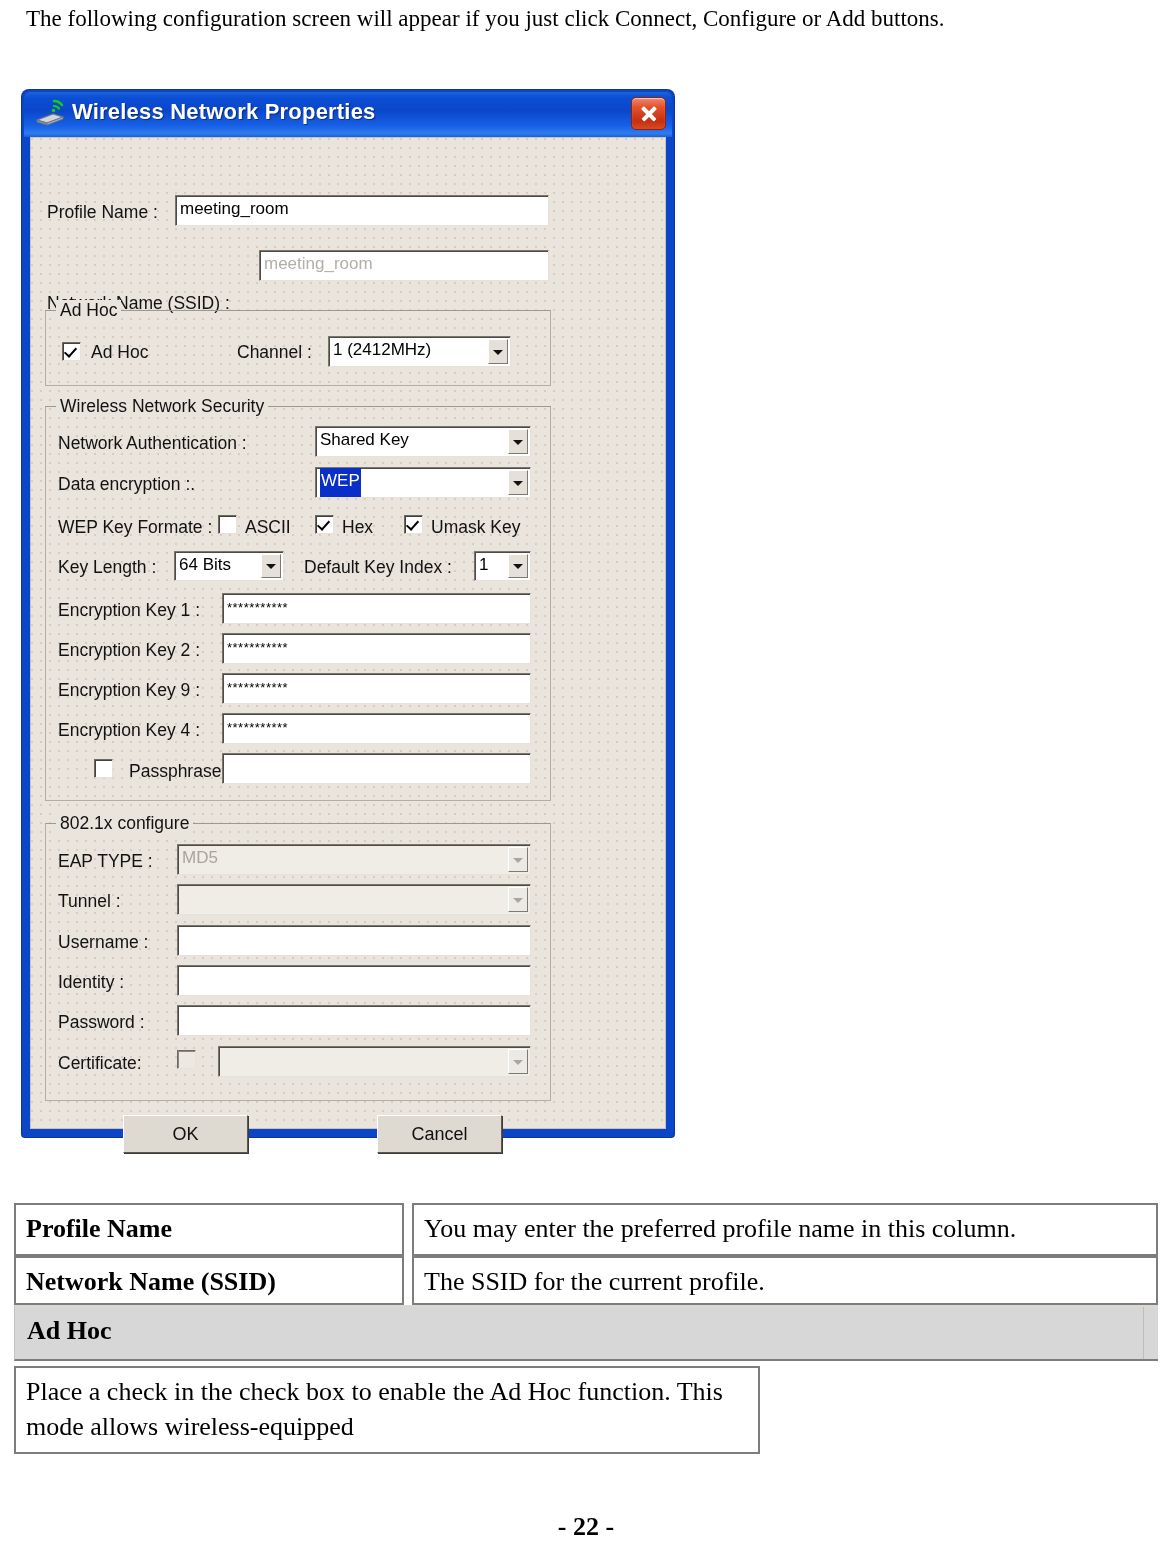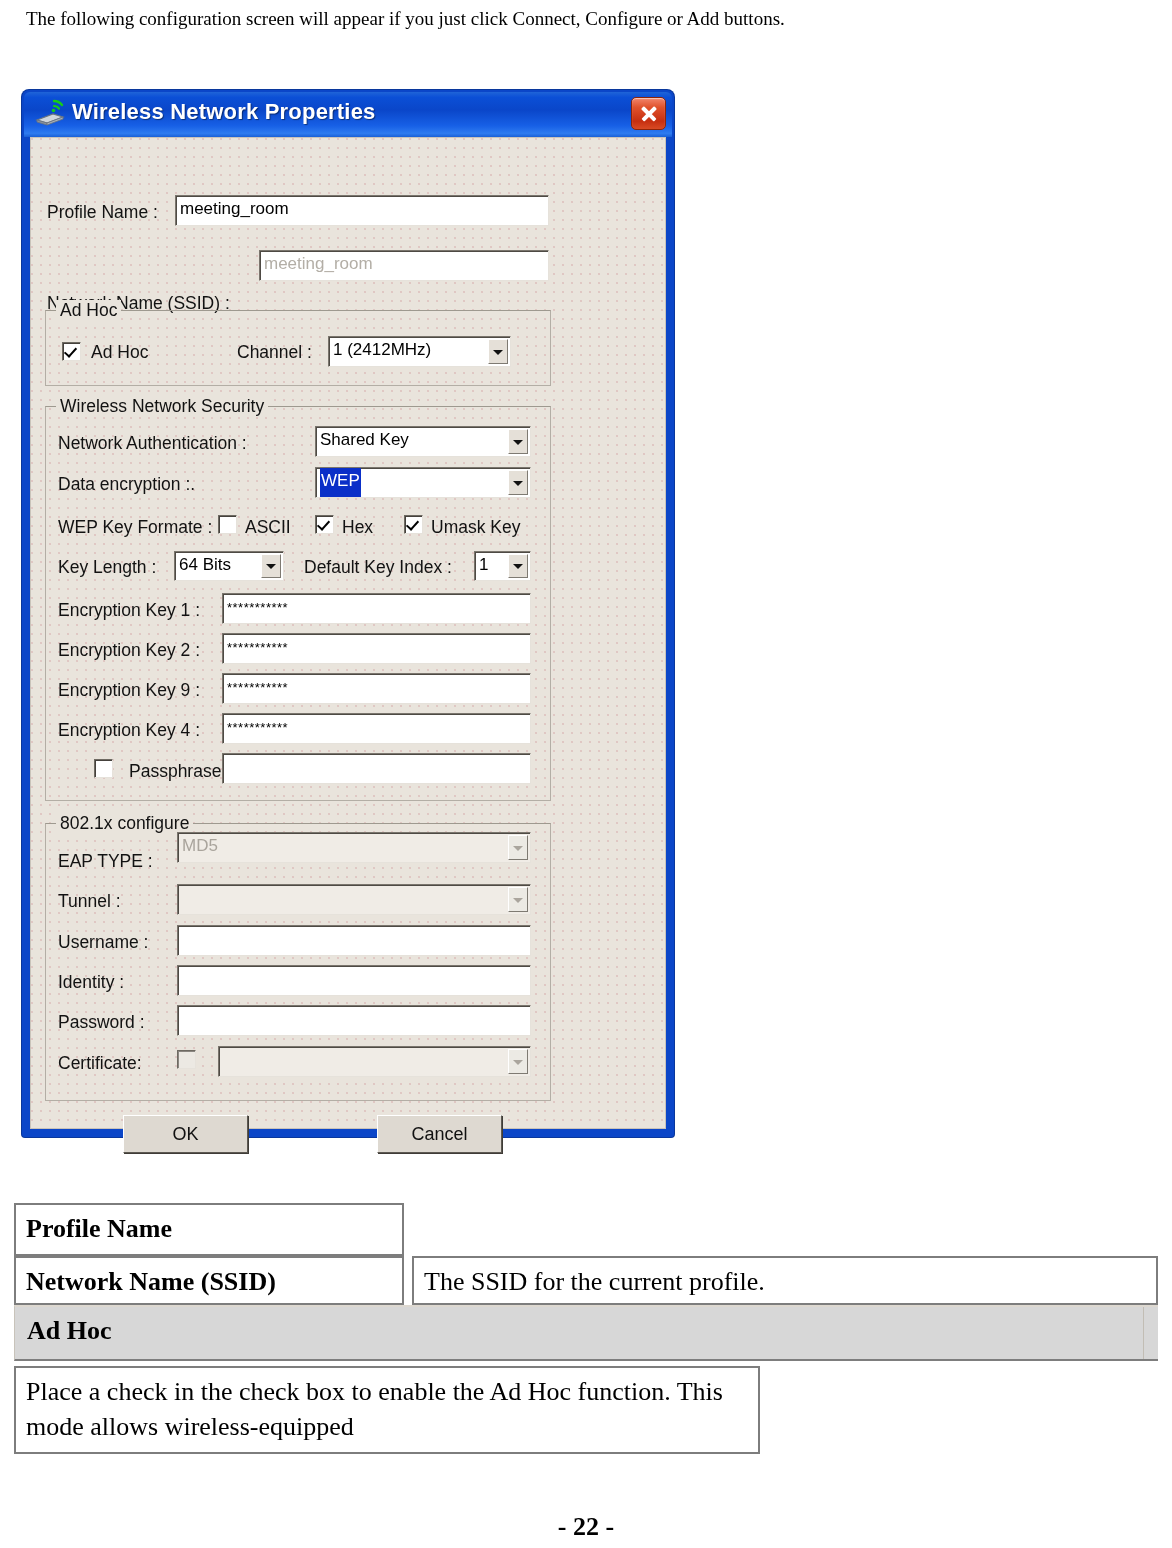--- a/index.html
+++ b/index.html
@@ -16,21 +16,21 @@
     overflow: hidden;
   }
 
   
   .intro {
     position: absolute;
     left: 26px;
     top: 2px;
     width: 1120px;
     font-family: "Liberation Serif", serif;
-    font-size: 19px;
+    font-size: 23px;
     line-height: 34px;
     color: #000;
   }
 
   
   .dialog {
     position: absolute;
     left: 22px;
     top: 90px;
     width: 652px;
@@ -391,21 +391,21 @@
 
       <div class="cbox" style="left:48px; top:352px;"></div>
       <div class="lbl" style="left:83px; top:354px;">Passphrase :</div>
       <div class="tbox" style="left:176px; top:346px; width:309px; height:31px;"></div>
     </div>
 
     <div class="group" style="left:14px; top:685px; width:506px; height:278px;">
       <div class="gtitle">802.1x configure</div>
 
       <div class="lbl" style="left:12px; top:27px;">EAP TYPE :</div>
-      <div class="combo disabled" style="left:131px; top:8px; width:354px; height:31px;">
+      <div class="combo disabled" style="left:131px; top:20px; width:354px; height:31px;">
         <span>MD5</span>
         <span class="arrow"></span>
       </div>
 
       <div class="lbl" style="left:12px; top:67px;">Tunnel :</div>
       <div class="combo disabled" style="left:131px; top:60px; width:354px; height:31px;">
         <span></span>
         <span class="arrow"></span>
       </div>
 
@@ -429,20 +429,21 @@
     <div class="pbtn" style="left:92px; top:977px; width:125px; height:38px;">OK</div>
     <div class="pbtn" style="left:346px; top:977px; width:125px; height:38px;">Cancel</div>
 
   </div>
 </div>
 
 <div class="tbl">
 
   <div class="trow">
     <div class="tcell k">Profile Name</div>
+    <div class="tcell v">You may enter the preferred profile name in this column.</div>
   </div>
 
   <div class="trow">
     <div class="tcell k" style="padding-bottom:4px;">Network Name (SSID)</div>
     <div class="tcell v" style="padding-bottom:4px;">The SSID for the current profile.</div>
   </div>
 
   <div class="band">Ad Hoc</div>
 
   <div class="trow" style="margin-top:5px;">

